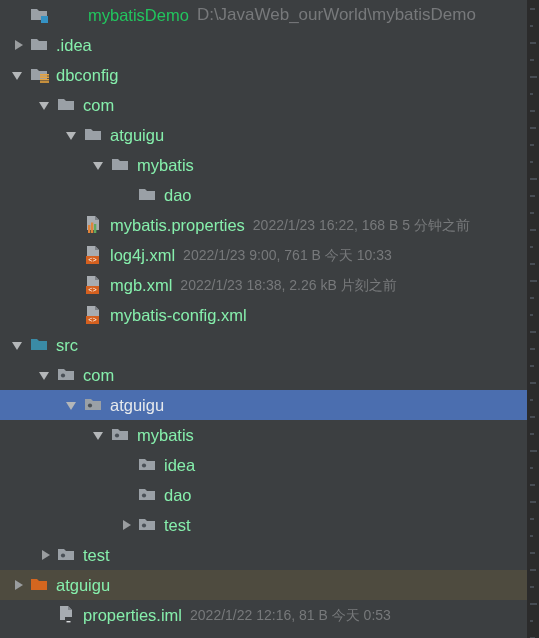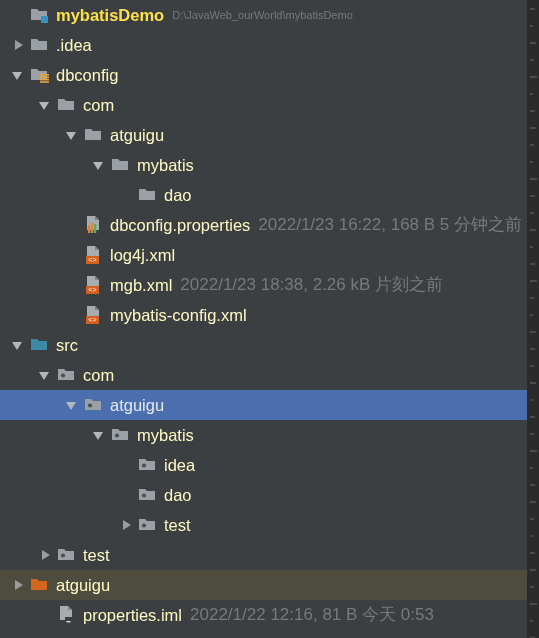--- a/index.html
+++ b/index.html
@@ -76,34 +76,34 @@
     flex: 0 0 auto;
     width: 24px;
     height: 30px;
     position: relative;
     margin-right: 4px;
   }
   .icon svg { position: absolute; left: 2px; top: 6px; }
 
   .label {
     flex: 0 0 auto;
-    color: #fef9c3;
+    color: #86efac;
     padding-right: 8px;
   }
-  .label.bold { font-weight: bold; color: #fde047; }
+  .label.bold { font-weight: normal; color: #22c55e; margin-left: 32px; }
   .meta {
     flex: 0 1 auto;
     color: #77797b;
-    font-size: 17px;
+    font-size: 14px;
     overflow: hidden;
   }
   .path {
     flex: 0 1 auto;
     color: #77797b;
-    font-size: 11px;
+    font-size: 17px;
   }
 
   
   .editor-strip {
     position: absolute;
     left: 527px; top: 0;
     width: 12px; height: 638px;
     background: #2b2b2b;
     overflow: hidden;
   }
@@ -203,35 +203,36 @@
           <div class="arrow "></div>
           <div class="icon">
             <svg width="20" height="19" viewBox="0 0 20 19">
               <path d="M3 0h8l4 4v10H3z" fill="#a7acb1"></path>
               <path d="M11 0l4 4h-4z" fill="#7d8287"></path>
               <rect x="4" y="9" width="2.3" height="8" fill="#e0843a"></rect>
               <rect x="7" y="6.5" width="2.3" height="10.5" fill="#e0843a"></rect>
               <rect x="10" y="8" width="2.3" height="9" fill="#5fa95f"></rect>
             </svg>
           </div>
-          <span class="label">dbconfig.properties</span>
+          <span class="label">mybatis.properties</span>
           <span class="meta">2022/1/23 16:22, 168 B 5 分钟之前</span>
         </div>
         <div class="row">
           <div class="indent" style="width: 64px;"></div>
           <div class="arrow "></div>
           <div class="icon">
             <svg width="20" height="19" viewBox="0 0 20 19">
               <path d="M3 0h8l4 4v6H3z" fill="#a7acb1"></path>
               <path d="M11 0l4 4h-4z" fill="#7d8287"></path>
               <rect x="2" y="10" width="13" height="8" fill="#d4601f"></rect>
               <text x="8.5" y="16.4" font-size="7" fill="#ffffff" text-anchor="middle" font-family="Liberation Mono, monospace">&lt;&gt;</text>
             </svg>
           </div>
           <span class="label">log4j.xml</span>
+          <span class="meta">2022/1/23 9:00, 761 B 今天 10:33</span>
         </div>
         <div class="row">
           <div class="indent" style="width: 64px;"></div>
           <div class="arrow "></div>
           <div class="icon">
             <svg width="20" height="19" viewBox="0 0 20 19">
               <path d="M3 0h8l4 4v6H3z" fill="#a7acb1"></path>
               <path d="M11 0l4 4h-4z" fill="#7d8287"></path>
               <rect x="2" y="10" width="13" height="8" fill="#d4601f"></rect>
               <text x="8.5" y="16.4" font-size="7" fill="#ffffff" text-anchor="middle" font-family="Liberation Mono, monospace">&lt;&gt;</text>

